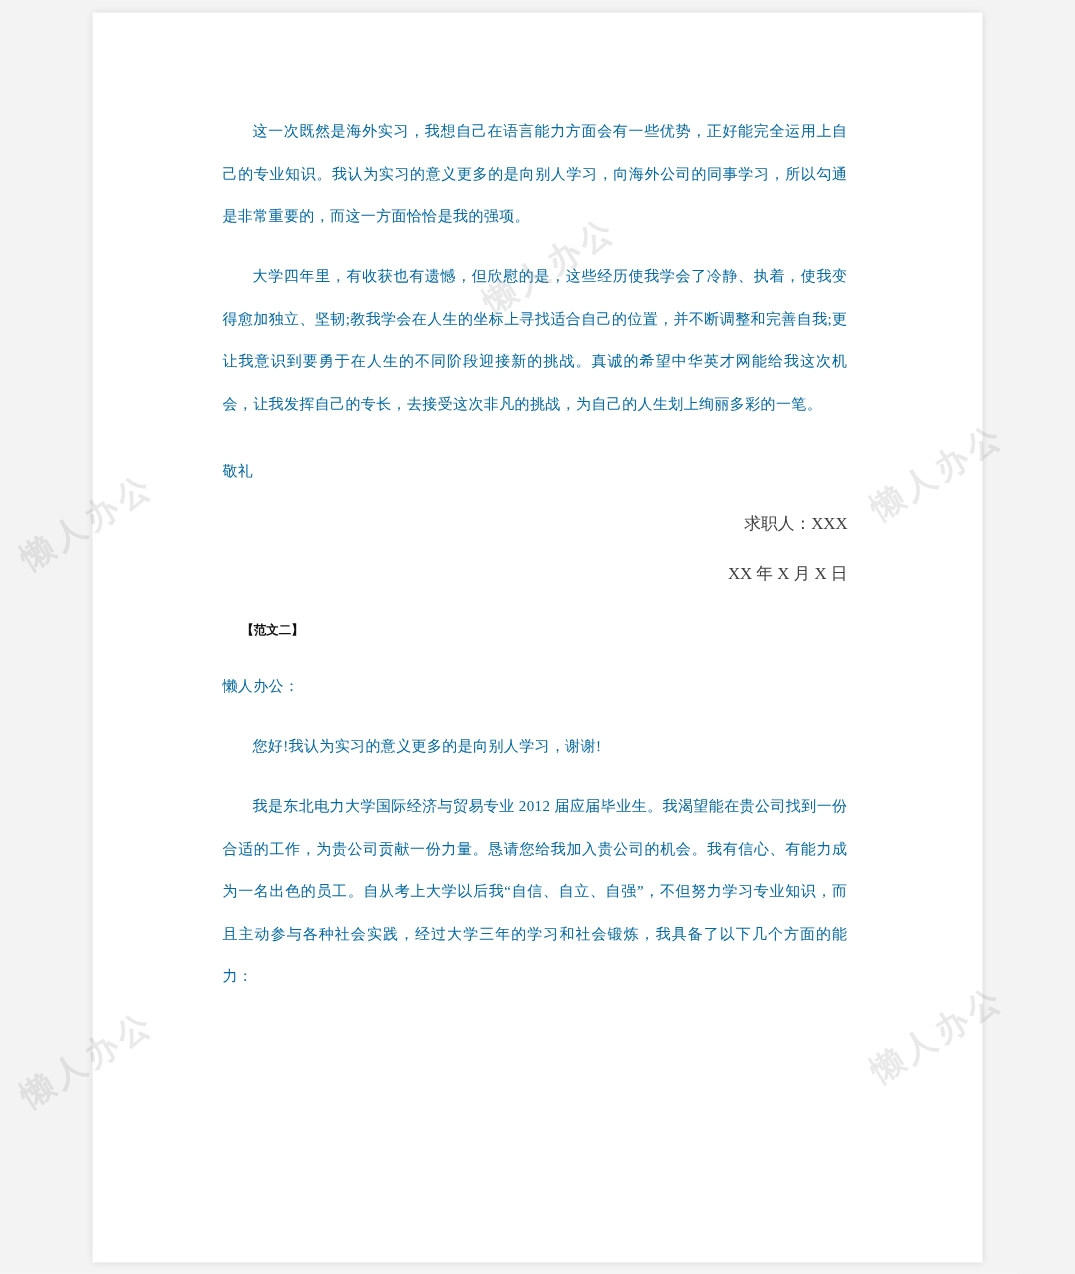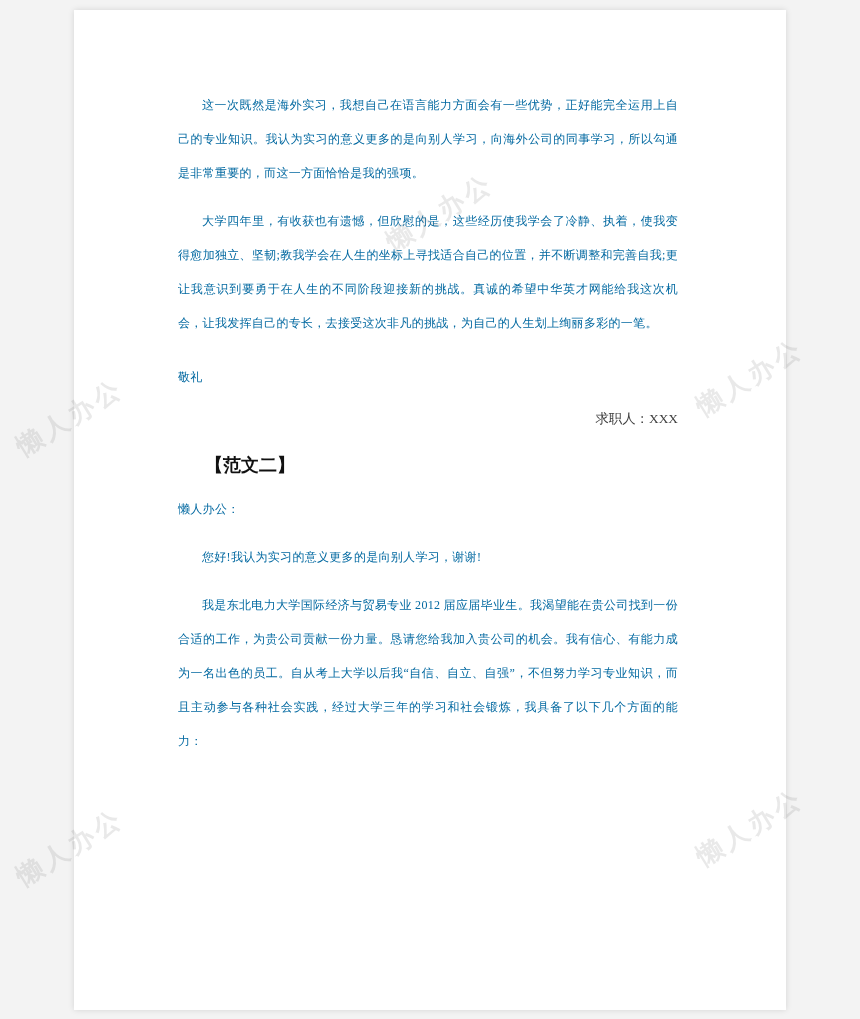--- a/index.html
+++ b/index.html
@@ -66,21 +66,21 @@
   p.right {
     text-align: right;
     margin: 0 0 6px 0;
     font-size: 13.4px;
     line-height: 34px;
     color: #404040;
   }
 
   .heading {
     margin: 12px 0 10px 0;
-    font-size: 18px;
+    font-size: 10px;
     line-height: 34px;
     font-weight: bold;
     color: #111;
     text-indent: 1.5em;
   }
 
   .spacer-sm { height: 6px; }
 </style>
 </head>
 <body>
@@ -94,20 +94,21 @@
 
     <div class="spacer-sm"></div>
 
 
     <p class="para tight">敬礼</p>
 
     <div class="spacer-sm"></div>
 
     <p class="right">求职人：XXX</p>
 
+    <p class="right">XX 年 X 月 X 日</p>
 
     <p class="heading">【范文二】</p>
 
     <p class="para">懒人办公：</p>
 
     <p class="para indent">您好!我认为实习的意义更多的是向别人学习，谢谢!</p>
 
     <p class="para indent">我是东北电力大学国际经济与贸易专业 2012 届应届毕业生。我渴望能在贵公司找到一份合适的工作，为贵公司贡献一份力量。恳请您给我加入贵公司的机会。我有信心、有能力成为一名出色的员工。自从考上大学以后我“自信、自立、自强”，不但努力学习专业知识，而且主动参与各种社会实践，经过大学三年的学习和社会锻炼，我具备了以下几个方面的能力：</p>
 
 

